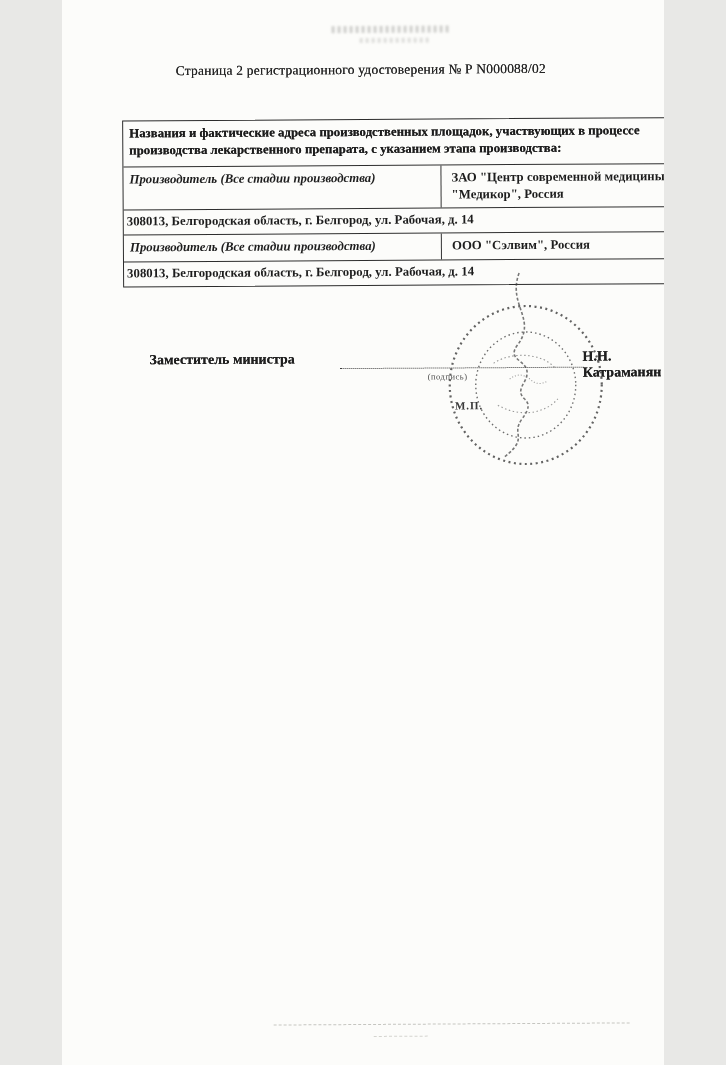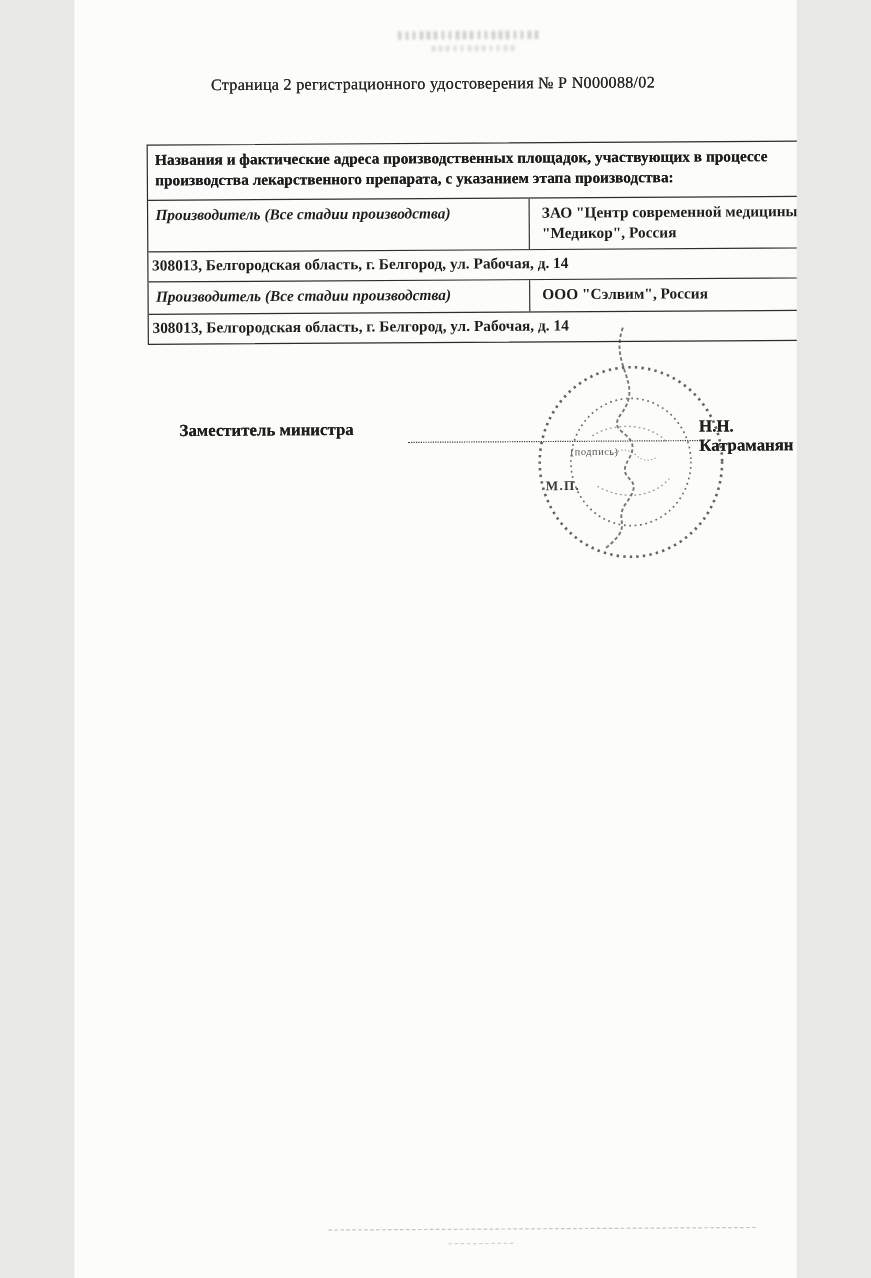--- a/index.html
+++ b/index.html
@@ -46,21 +46,21 @@
   .t-row{border-top:1.3px solid #2e2e2e;display:flex;}
   .t-cell{padding:4px 6px;}
   .t-label{width:305px;font-style:italic;font-weight:bold;flex:0 0 auto;}
   .t-value{flex:1;border-left:1.2px solid #343434;font-weight:bold;padding-left:10px;}
   .t-address{width:100%;font-weight:bold;padding:3px 6px 4px 3px;}
 
   
   .sign-title{position:absolute;left:88px;top:351px;font-size:14px;font-weight:bold;text-shadow:0 0 .4px #222;text-align:right;}
   .dotline{position:absolute;left:278px;top:368px;width:244px;border-top:1.6px dotted #3c3c3c;}
   .sign-name{position:absolute;left:521px;top:350px;font-size:14px;font-weight:bold;text-shadow:0 0 .4px #222;}
-  .sig-caption{position:absolute;left:366px;top:372px;font-size:8.5px;color:#4c4c4c;letter-spacing:.5px;margin-left:48px;}
+  .sig-caption{position:absolute;left:366px;top:372px;font-size:8.5px;color:#4c4c4c;letter-spacing:.5px;}
   .stamp-mark{position:absolute;left:393px;top:400px;font-size:11px;color:#3a3a3a;font-weight:bold;letter-spacing:1px;}
 
   .stamp-svg{position:absolute;left:372px;top:268px;opacity:.8;}
 </style>
 </head>
 <body>
 
 <div class="page">
   <div class="tilt">
 

